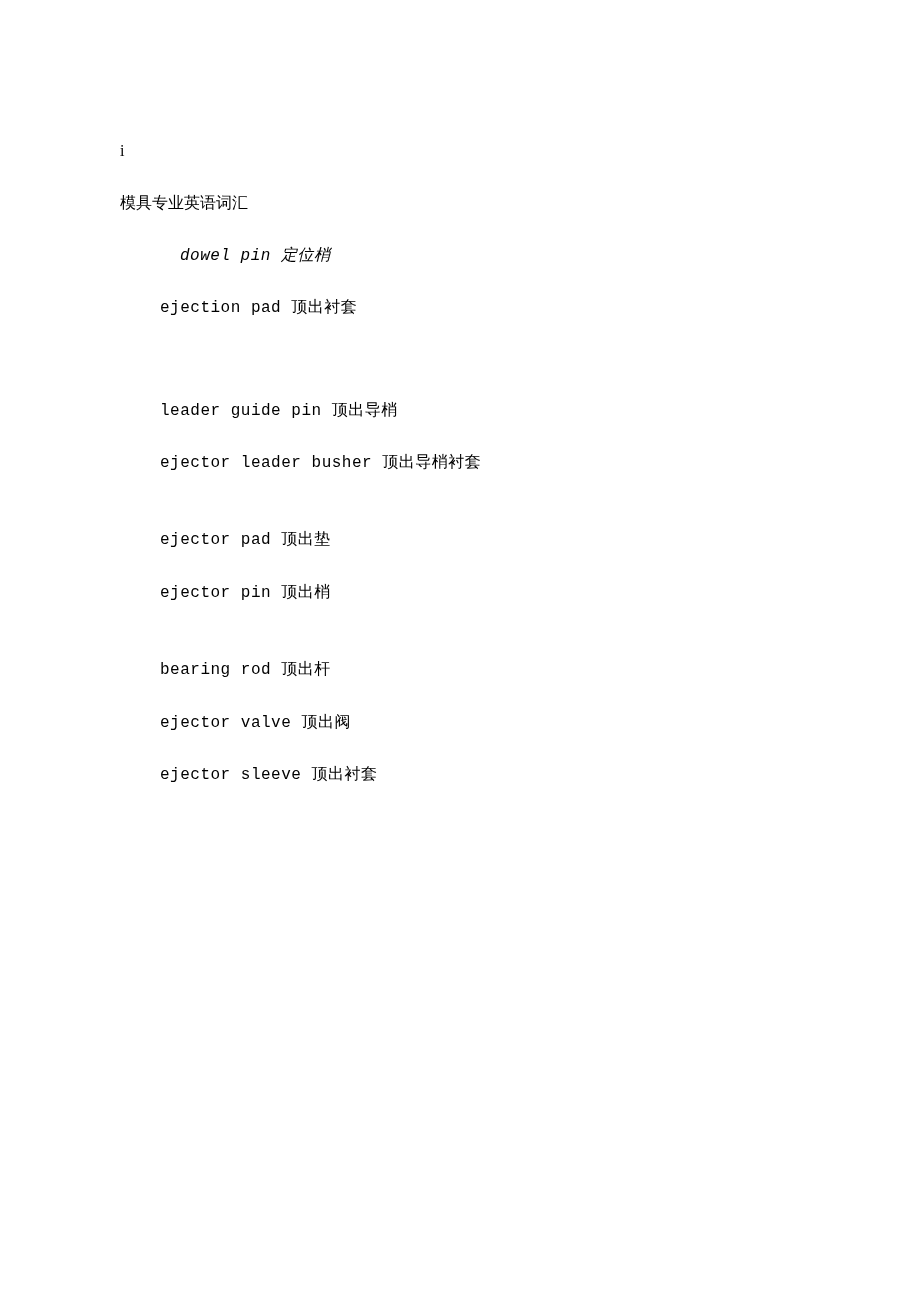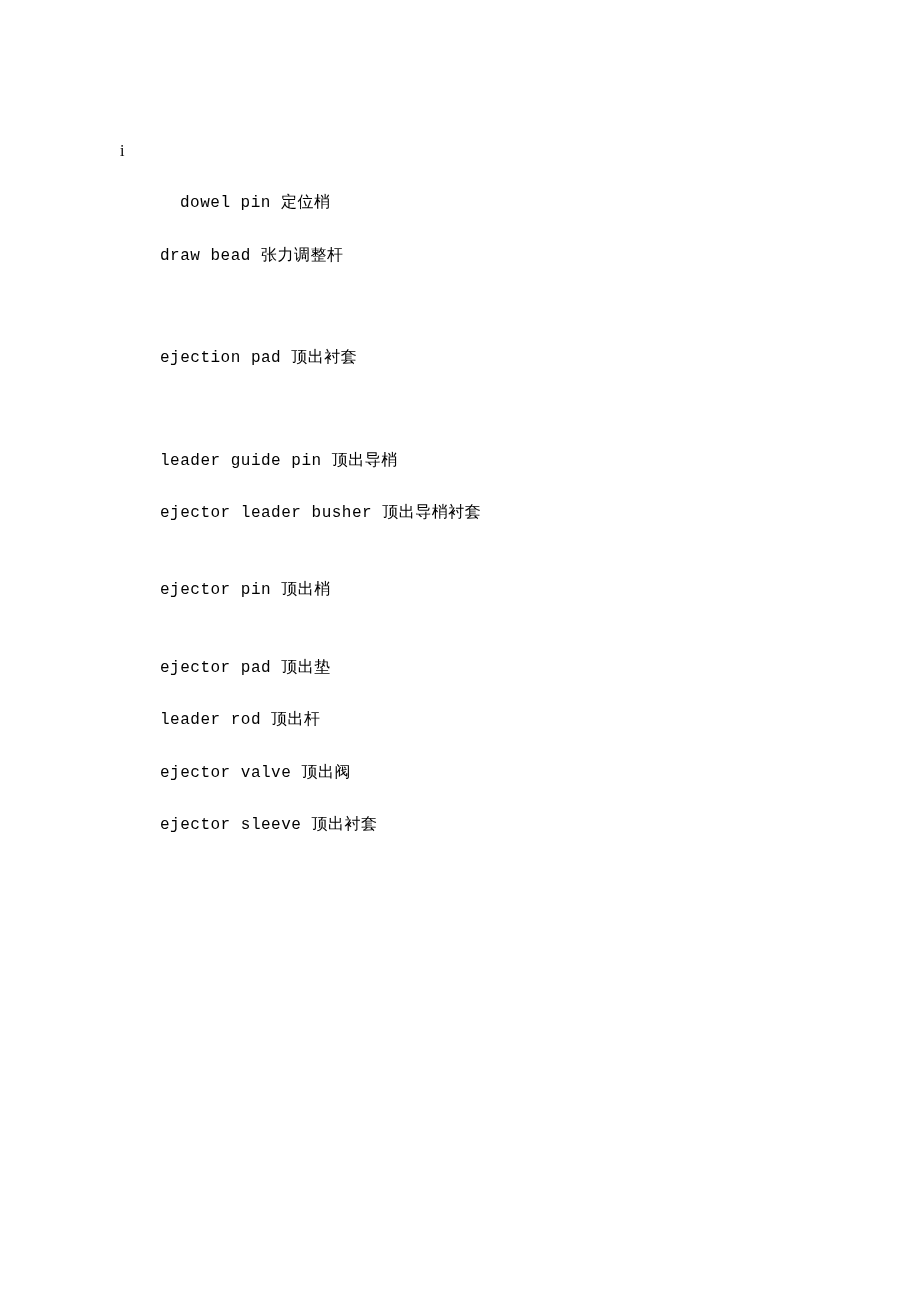--- a/index.html
+++ b/index.html
@@ -23,36 +23,37 @@
   }
   .line.med-gap {
     margin-bottom: 55px;
     font-family: Liberation Mono, monospace;
   }
   .indent-1 {
     padding-left: 40px;
   }
   .indent-2 {
     padding-left: 60px;
+    font-style: italic;
   }
   .mono {
     font-family: "Courier New", "SimSun", monospace;
     letter-spacing: 0.5px;
   }
 </style>
 </head>
 <body>
 
 <div class="page">
   <div class="line">i</div>
+  <div class="line">模具专业英语词汇</div>
   <div id="entries">
       <div class="line indent-2 mono">dowel pin 定位梢</div>
-      <div class="line big-gap indent-1 mono">draw bead 张力调整杆</div>
       <div class="line big-gap indent-1 mono">ejection pad 顶出衬套</div>
       <div class="line indent-1 mono">leader guide pin 顶出导梢</div>
       <div class="line med-gap indent-1 mono">ejector leader busher 顶出导梢衬套</div>
+      <div class="line indent-1 mono">ejector pad 顶出垫</div>
       <div class="line med-gap indent-1 mono">ejector pin 顶出梢</div>
-      <div class="line indent-1 mono">ejector pad 顶出垫</div>
-      <div class="line indent-1 mono">leader rod 顶出杆</div>
+      <div class="line indent-1 mono">bearing rod 顶出杆</div>
       <div class="line indent-1 mono">ejector valve 顶出阀</div>
       <div class="line indent-1 mono">ejector sleeve 顶出衬套</div>
     </div>
 </div>
 
 </body></html>

